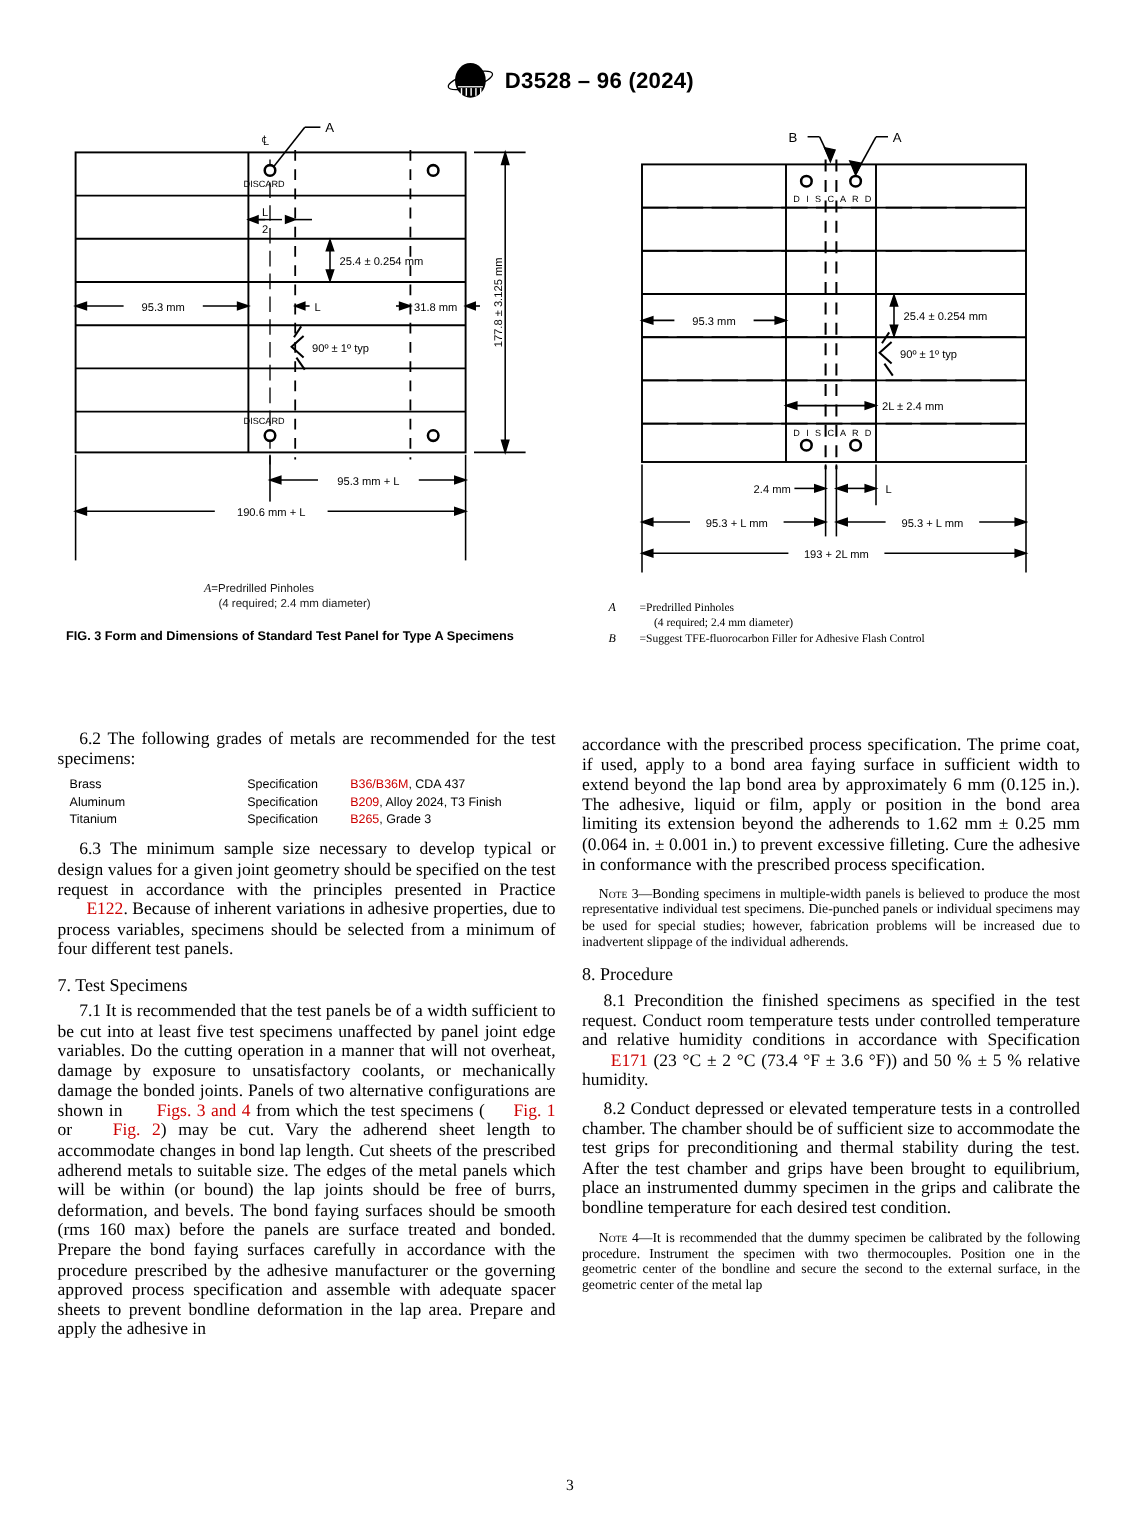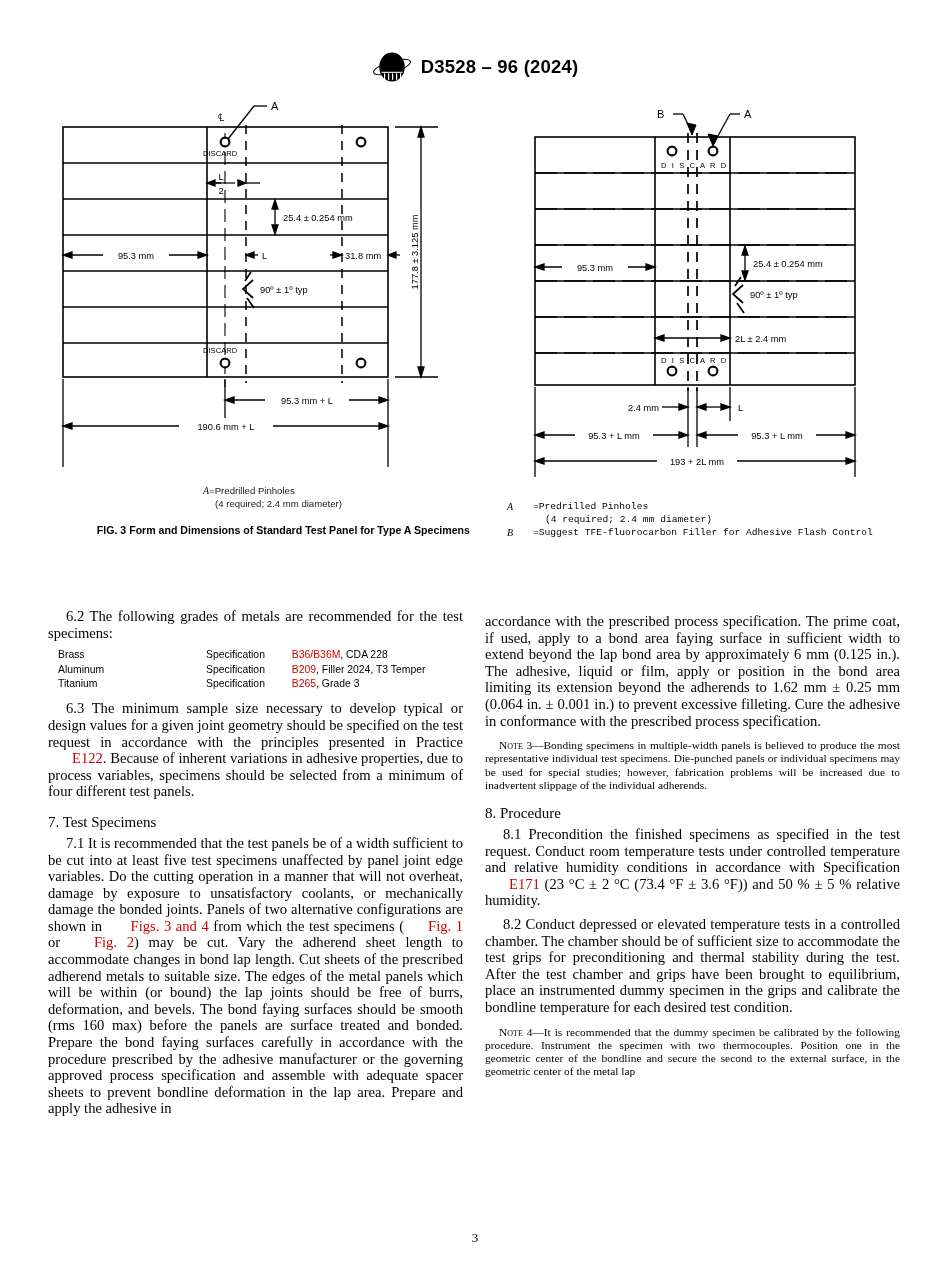--- a/index.html
+++ b/index.html
@@ -27,38 +27,38 @@
 
   
   .figures { position:absolute; top:95px; left:0; width:950px; height:500px; }
   .fig { position:absolute; top:0; }
   .fig-left  { left:55px;  width:415px; }
   .fig-right { left:487px; width:415px; }
   .fig svg { display:block; }
 
   .fig-legend {
     font-family:"Liberation Sans", sans-serif;
-    font-size:9.6px; line-height:13px; color:#1a1a1a;margin-left:33px;
+    font-size:9.6px; line-height:13px; color:#1a1a1a;
   }
   .legend-a-left { position:absolute; left:115px; top:389px; }
   .legend-a-left .ln2 { padding-left:12px; }
   .legend-ital { font-style:italic; font-family:"Liberation Serif", serif; font-size:10px; }
 
   .fig-caption {
     font-family:"Liberation Sans", sans-serif;
     font-weight:bold; font-size:10.6px; line-height:14px;
-    text-align:right;
+    text-align:left;
   }
   .cap-left  { position:absolute; left:0;  top:428px; width:415px; }
   .cap-right { position:absolute; left:0;  top:465px; width:415px; }
 
   .legend-b-right { position:absolute; left:20px; top:405px; }
   .legend-b-right table { border-collapse:collapse; }
   .legend-b-right td { padding:0 0 0 0; vertical-align:top;
-      font-family:Liberation Mono, monospace; font-size:9.6px; line-height:13.2px; }
+      font-family:Liberation Serif, serif; font-size:9.6px; line-height:13.2px; }
   .legend-b-right td.k { width:26px; font-family:"Liberation Serif", serif; font-style:italic; font-size:10px; }
 
   
   .col { position:absolute; width:415px; top:608px; }
   .col-left  { left:48px; }
   .col-right { left:485px; }
 
   p.body {
     font-size:14.6px; line-height:16.6px;
     text-align:justify; margin:0 0 0 0;
@@ -407,25 +407,25 @@
 
     <p class="body">
       <span>6.2</span>
       <span>The following grades of metals are recommended for the test specimens:</span>
     </p>
 
     <table class="materials">
       <tbody>
           <tr>
         <td class="mat">Brass</td>
-        <td><span>Specification </span><span class="lnk">B36/B36M</span><span>, CDA 228</span></td>
+        <td><span>Specification </span><span class="lnk">B36/B36M</span><span>, CDA 437</span></td>
       </tr>
       <tr>
         <td class="mat">Aluminum</td>
-        <td><span>Specification </span><span class="lnk">B209</span><span>, Filler 2024, T3 Temper</span></td>
+        <td><span>Specification </span><span class="lnk">B209</span><span>, Alloy 2024, T3 Finish</span></td>
       </tr>
       <tr>
         <td class="mat">Titanium</td>
         <td><span>Specification </span><span class="lnk">B265</span><span>, Grade 3</span></td>
       </tr>
     </tbody>
       </table>
 
     <p class="body" style="margin-top:9px">
       <span>6.3</span>

